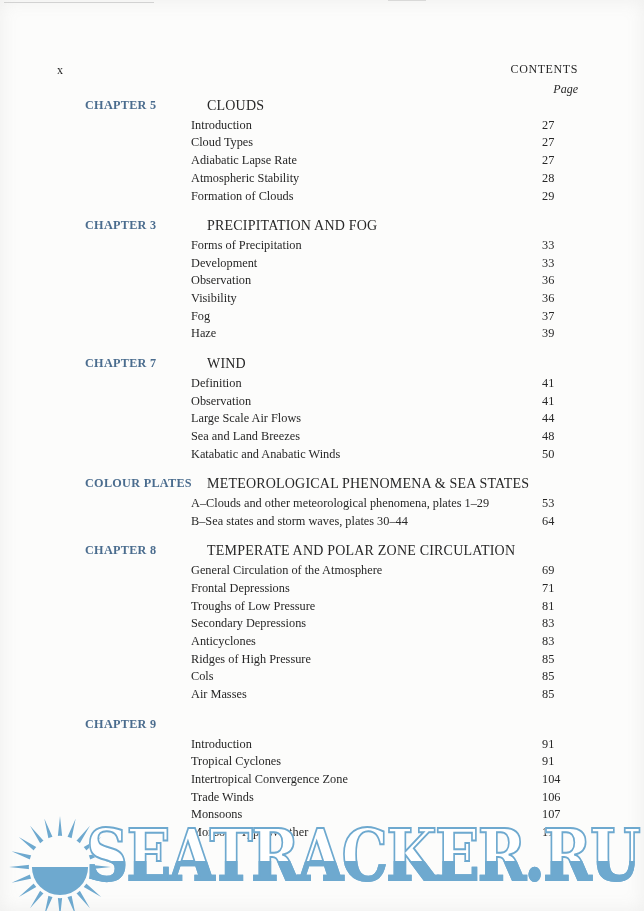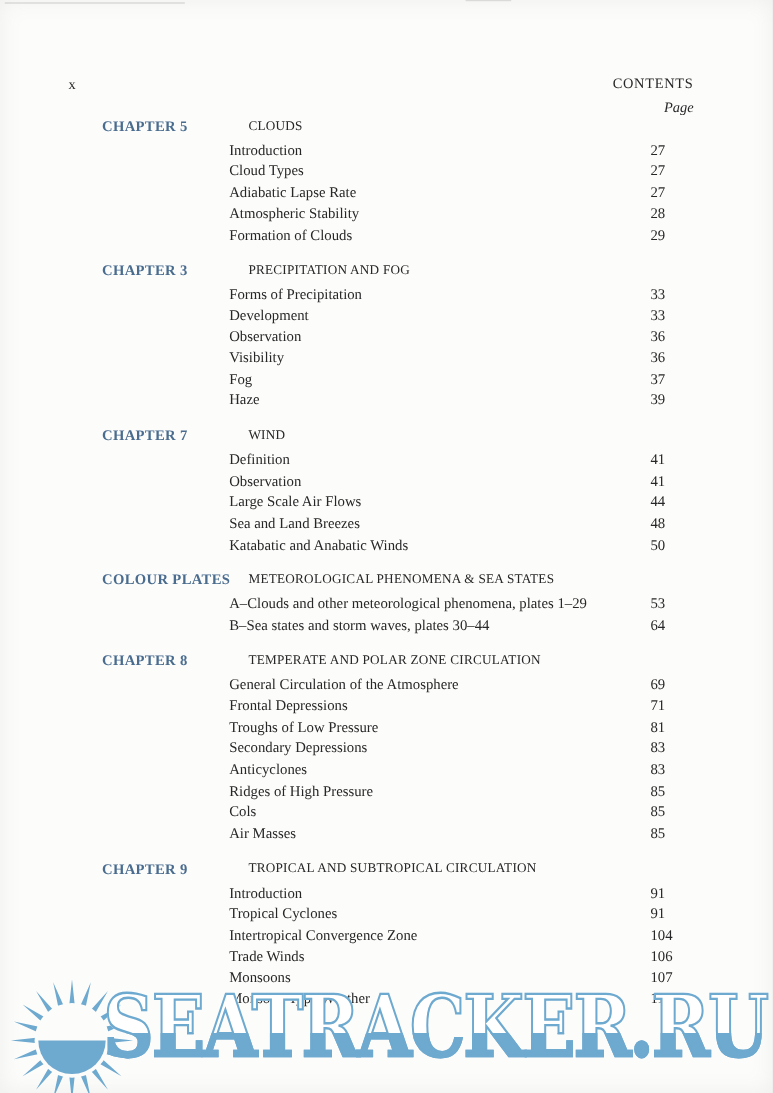--- a/index.html
+++ b/index.html
@@ -58,21 +58,21 @@
   }
   .chapter-label {
     flex: 0 0 122px;
     font-weight: bold;
     font-size: 12.2px;
     letter-spacing: 0.3px;
     color: var(--chapter-color, #4a6c8e);
   }
   .section-title {
     flex: 1;
-    font-size: 11px;
+    font-size: 14px;
     letter-spacing: 0.2px;
   }
   .toc-item {
     display: flex;
     line-height: 17.7px;
     padding-left: 134px;
   }
   .item-title {
     flex: 1;
     font-size: 12.3px;
@@ -258,21 +258,20 @@
           <span class="item-page">85</span>
         </div>
         <div class="toc-item">
           <span class="item-title">Air Masses</span>
           <span class="item-page">85</span>
         </div>
       </div>
       <div class="toc-section">
         <div class="sec-head">
           <span class="chapter-label">CHAPTER 9</span>
-          <span class="section-title">TROPICAL AND SUBTROPICAL CIRCULATION</span>
         </div>
         <div class="toc-item">
           <span class="item-title">Introduction</span>
           <span class="item-page">91</span>
         </div>
         <div class="toc-item">
           <span class="item-title">Tropical Cyclones</span>
           <span class="item-page">91</span>
         </div>
         <div class="toc-item">

